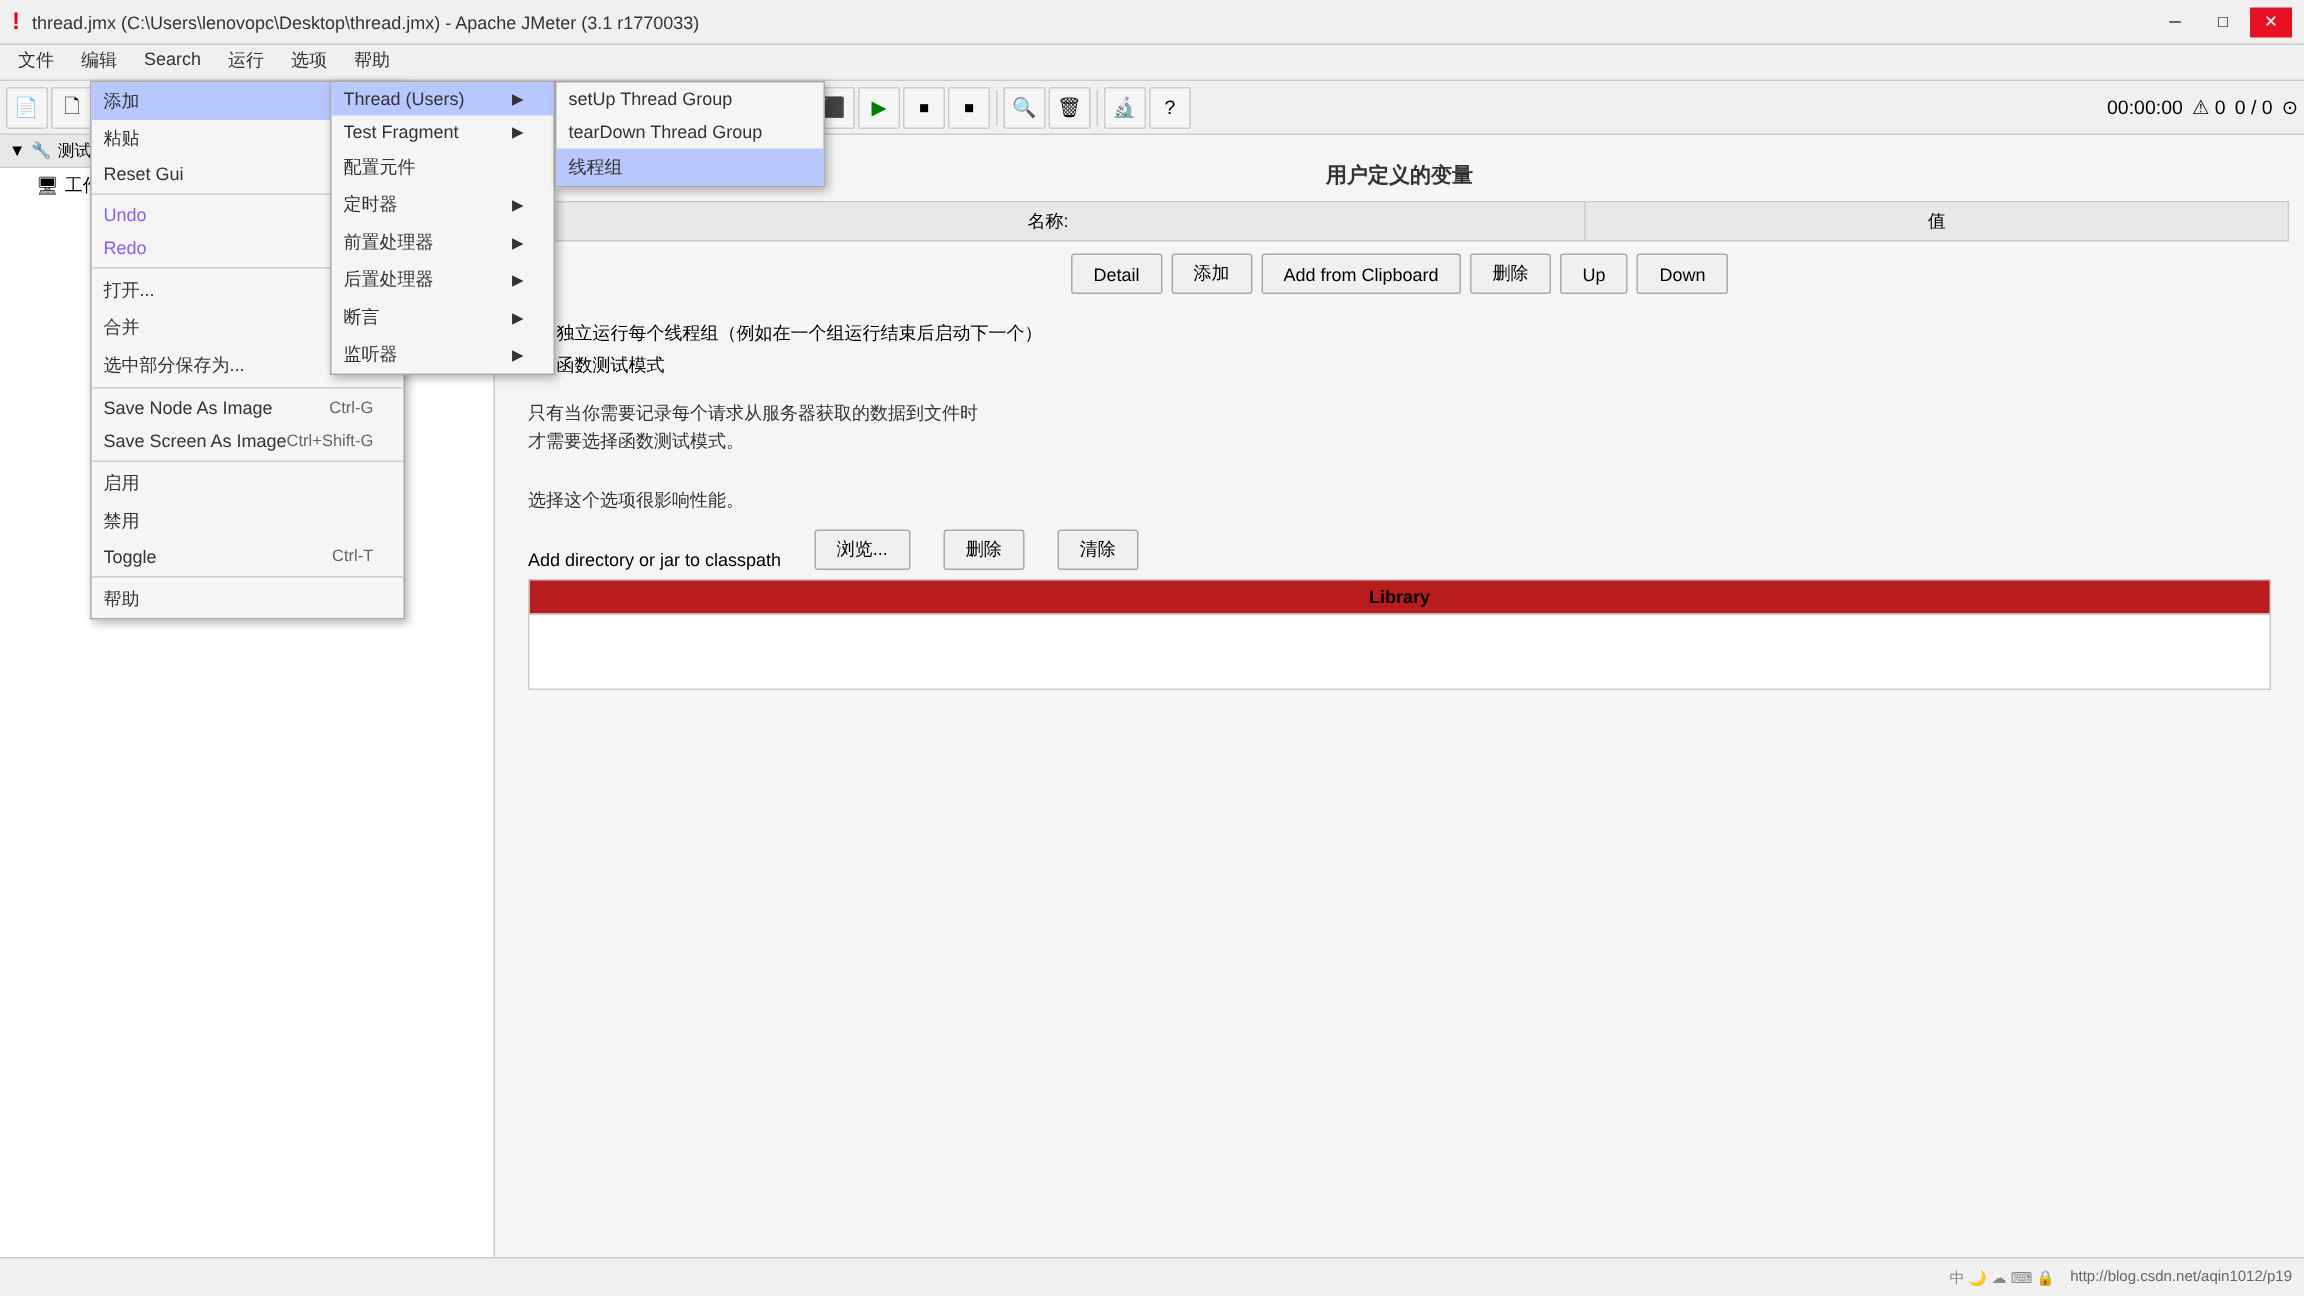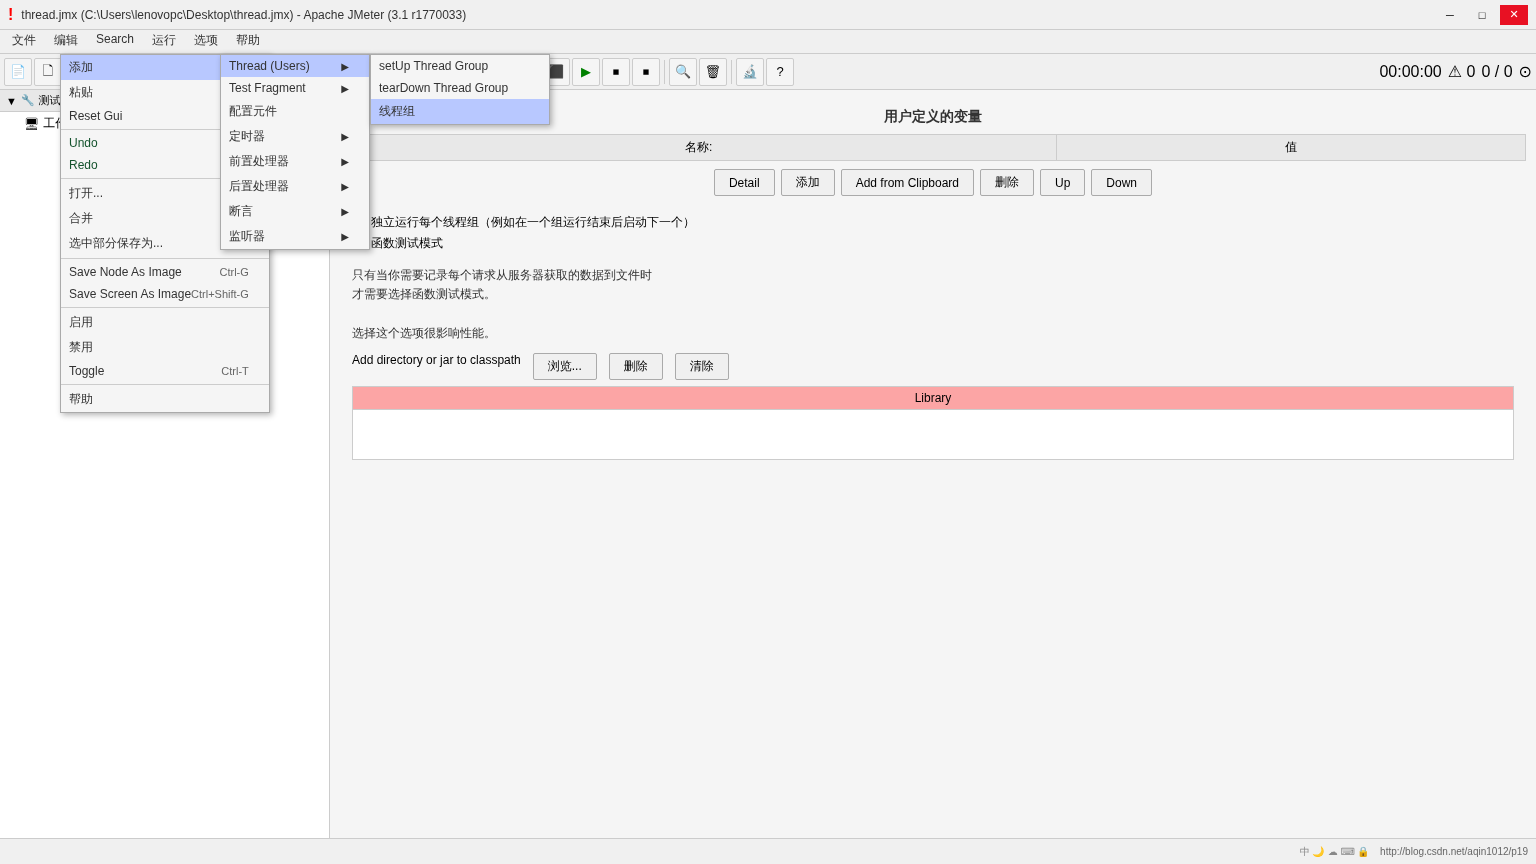--- a/index.html
+++ b/index.html
@@ -95,21 +95,21 @@
       width: 1px;
       height: 24px;
       background: #ccc;
       margin: 0 2px;
     }
     .toolbar-right {
       margin-left: auto;
       display: flex;
       align-items: center;
       gap: 6px;
-      font-size: 16px;
+      font-size: 13px;
     }
 
     
     #main {
       display: flex;
       height: calc(864px - 30px - 24px - 36px - 26px);
     }
 
     
     #left-panel {
@@ -163,21 +163,21 @@
     .ctx-menu-item {
       padding: 4px 20px 4px 8px;
       cursor: pointer;
       display: flex;
       align-items: center;
       justify-content: space-between;
       white-space: nowrap;
       color: #333;
     }
     .ctx-menu-item.highlighted { background: #b8c8ff; }
-    .ctx-menu-item.disabled { color: #14532d; cursor: default; align-items: flex-end; }
+    .ctx-menu-item.disabled { color: #8b5cf6; cursor: default; align-items: flex-end; }
     .ctx-menu-separator {
       height: 1px;
       background: #ccc;
       margin: 2px 0;
     }
     .ctx-menu-item .shortcut {
       color: #666;
       font-size: 11px;
     }
     .ctx-menu-item .arrow { font-size: 10px; }
@@ -231,39 +231,39 @@
       padding: 4px 12px;
       font-size: 12px;
       color: #333;
       line-height: 1.6;
     }
 
     
     .classpath-section {
       padding: 6px 12px;
       display: flex;
-      align-items: flex-start;
-      gap: 12px;
+      align-items: flex-end;
+      gap: 22px;
       font-size: 12px;
     }
 
     
     .lib-table {
       width: calc(100% - 24px);
       margin: 0 12px;
       border-collapse: collapse;
       background: white;
       border: 1px solid #ccc;
     }
     .lib-table th {
-      background: #fca5a5;
+      background: #b91c1c;
       border: 1px solid #ccc;
       padding: 4px 8px;
       text-align: center;
-      font-weight: normal;
+      font-weight: bold;
       font-size: 12px;
     }
 
     
     #status-bar {
       height: 26px;
       background: #f0f0f0;
       border-top: 1px solid #ccc;
       display: flex;
       align-items: center;

